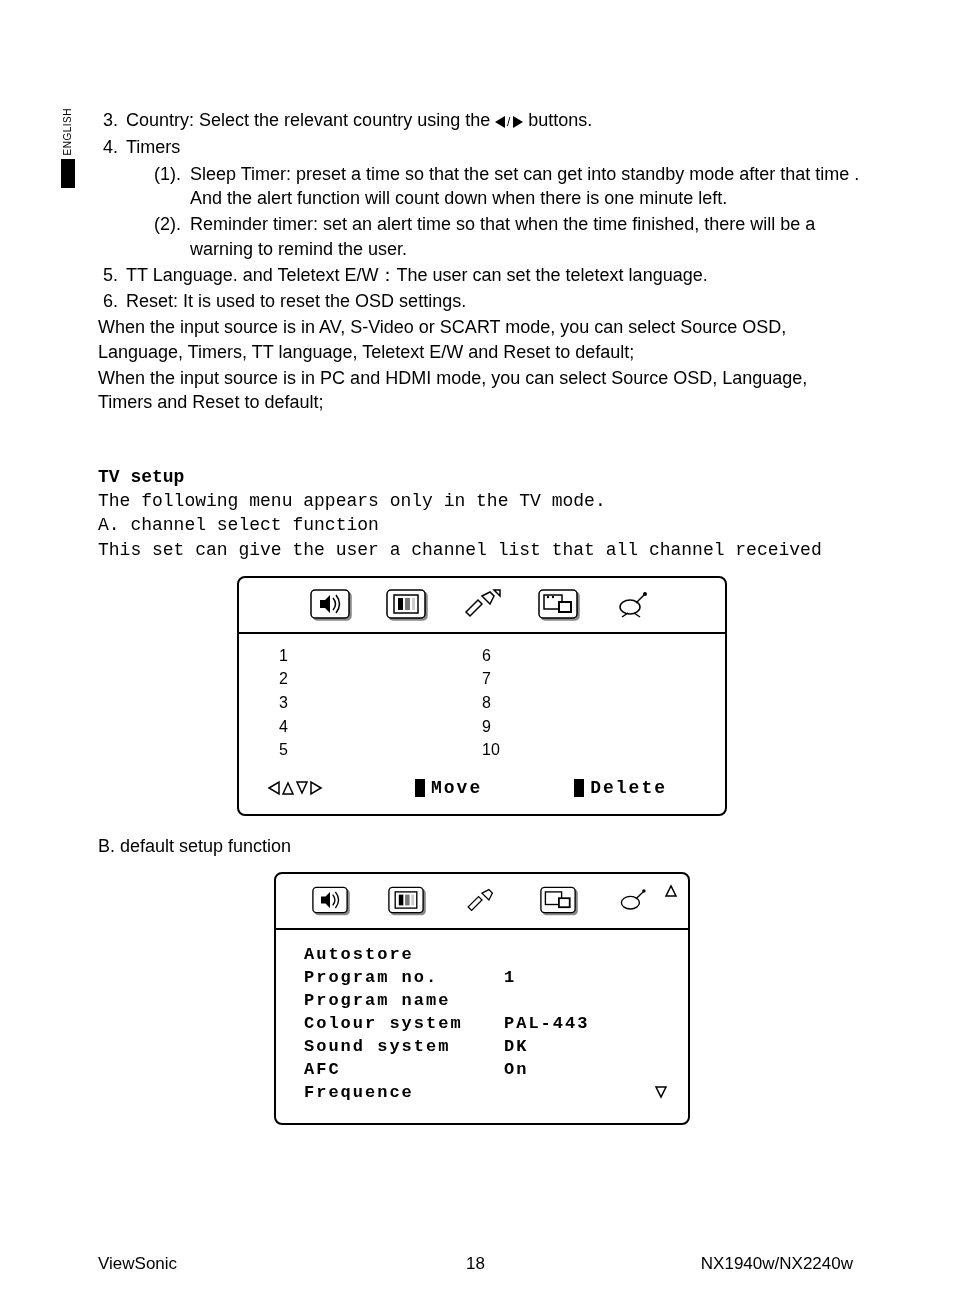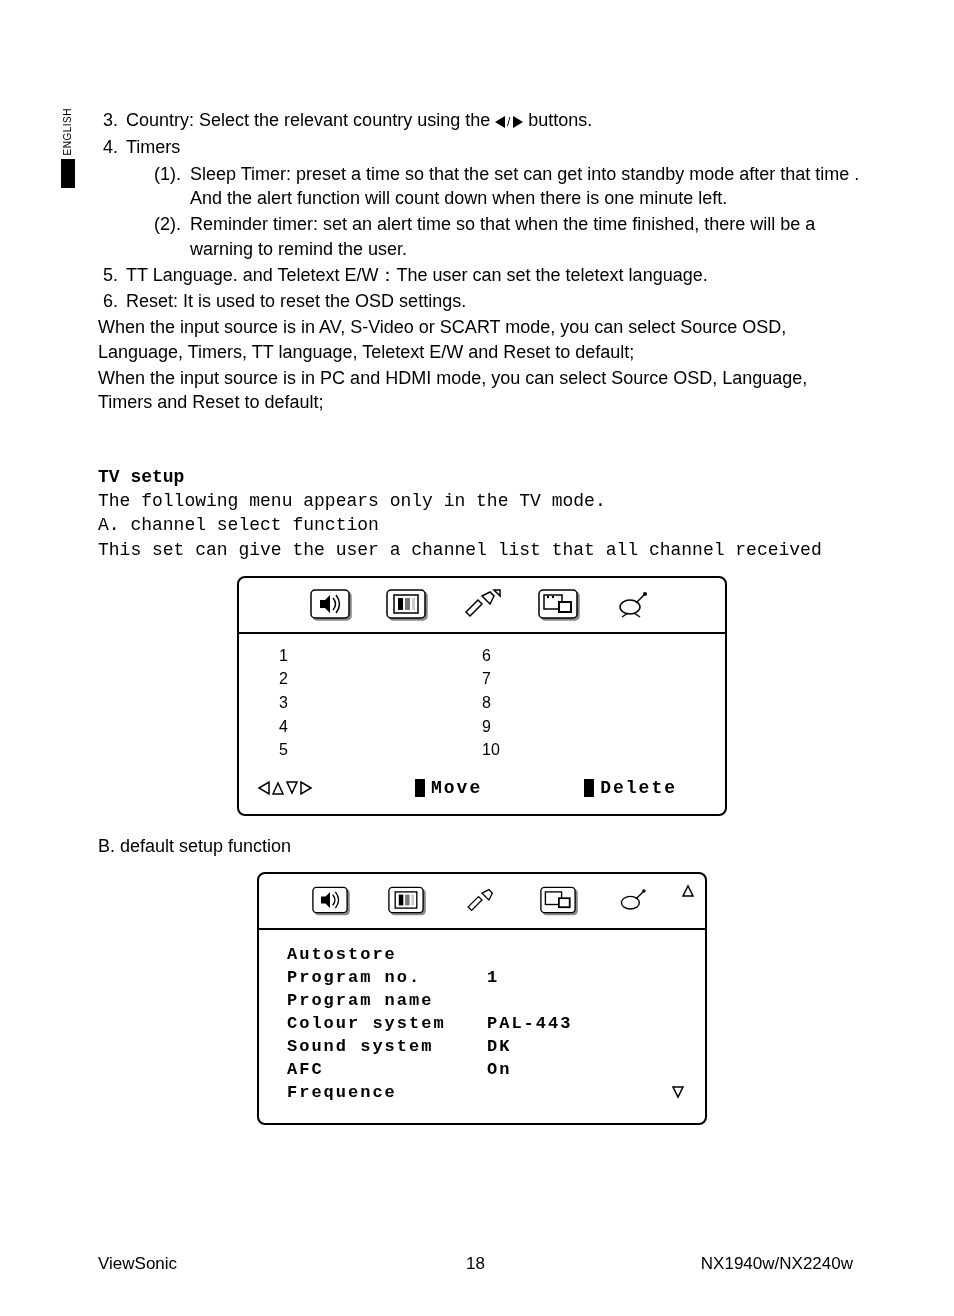--- a/index.html
+++ b/index.html
@@ -55,21 +55,21 @@
   .section-gap { margin-top: 50px; font-family: Liberation Mono, monospace; }
   .osd-frame {
     margin: 14px auto;
     border: 2px solid #000;
     border-radius: 8px 8px 8px 8px;
     background: #fff;
     position: relative;
     overflow: hidden;
   }
   .osd-frame.ch-list { width: 490px; }
-  .osd-frame.ch-setup { width: 450px; }
+  .osd-frame.ch-setup { width: 416px; }
   .osd-tabs {
     display: flex;
     gap: 32px;
     justify-content: center;
     align-items: center;
     padding: 8px 12px 10px;
     border-bottom: 2px solid #000;
   }
   .osd-icon {
     width: 44px;
@@ -86,21 +86,21 @@
     display: flex;
     padding: 10px 40px 4px;
     font-family: Arial, sans-serif;
     font-size: 16px;
   }
   .ch-col { flex: 1; }
   .ch-col div { padding: 1px 0; }
   .ch-list-foot {
     display: flex;
     align-items: center;
-    padding: 10px 18px 14px;
+    padding: 10px 28px 14px;
     font-family: "Courier New", monospace;
     font-weight: bold;
     font-size: 18px;
     letter-spacing: 2px;
   }
   .arrows-cluster {
     display: inline-flex;
     gap: 2px;
     align-items: center;
   }

